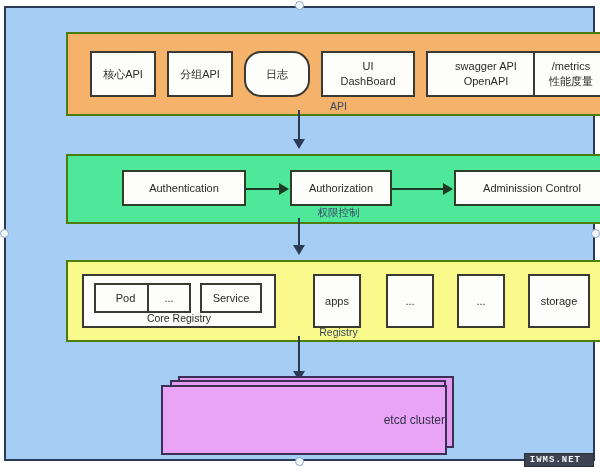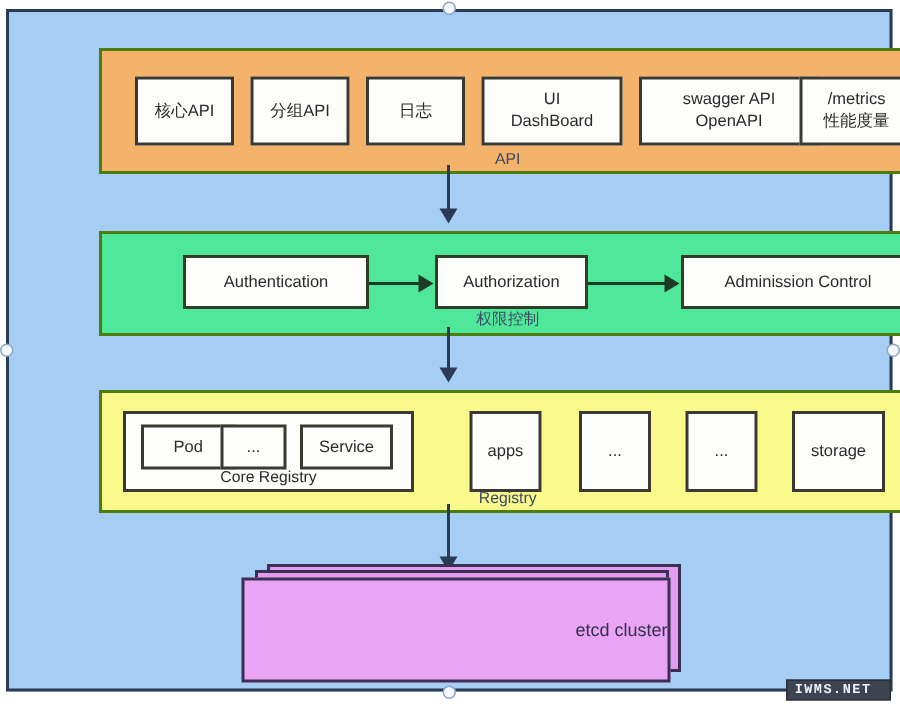--- a/index.html
+++ b/index.html
@@ -201,21 +201,21 @@
 </head>
 <body>
 
 <div id="canvas">
 
   <div class="outer-frame">
 
     <div class="band band-api">
       <div class="leaf" style="left:22px;  top:17px; width:66px;  height:46px;">核心API</div>
       <div class="leaf" style="left:99px;  top:17px; width:66px;  height:46px;">分组API</div>
-      <div class="leaf" style="left:176px; top:17px; width:66px;  height:46px;">日志</div>
+      <div class="leaf" style="left:176px; top:17px; width:66px;  height:46px;border-radius:17px;">日志</div>
       <div class="leaf" style="left:253px; top:17px; width:94px;  height:46px;">UI
 DashBoard</div>
       <div class="leaf" style="left:358px; top:17px; width:120px;  height:46px;">swagger API
 OpenAPI</div>
       <div class="leaf" style="left:465px; top:17px; width:76px;  height:46px;">/metrics
 性能度量</div>
 
       <div class="band-label">API</div>
     </div>
 

